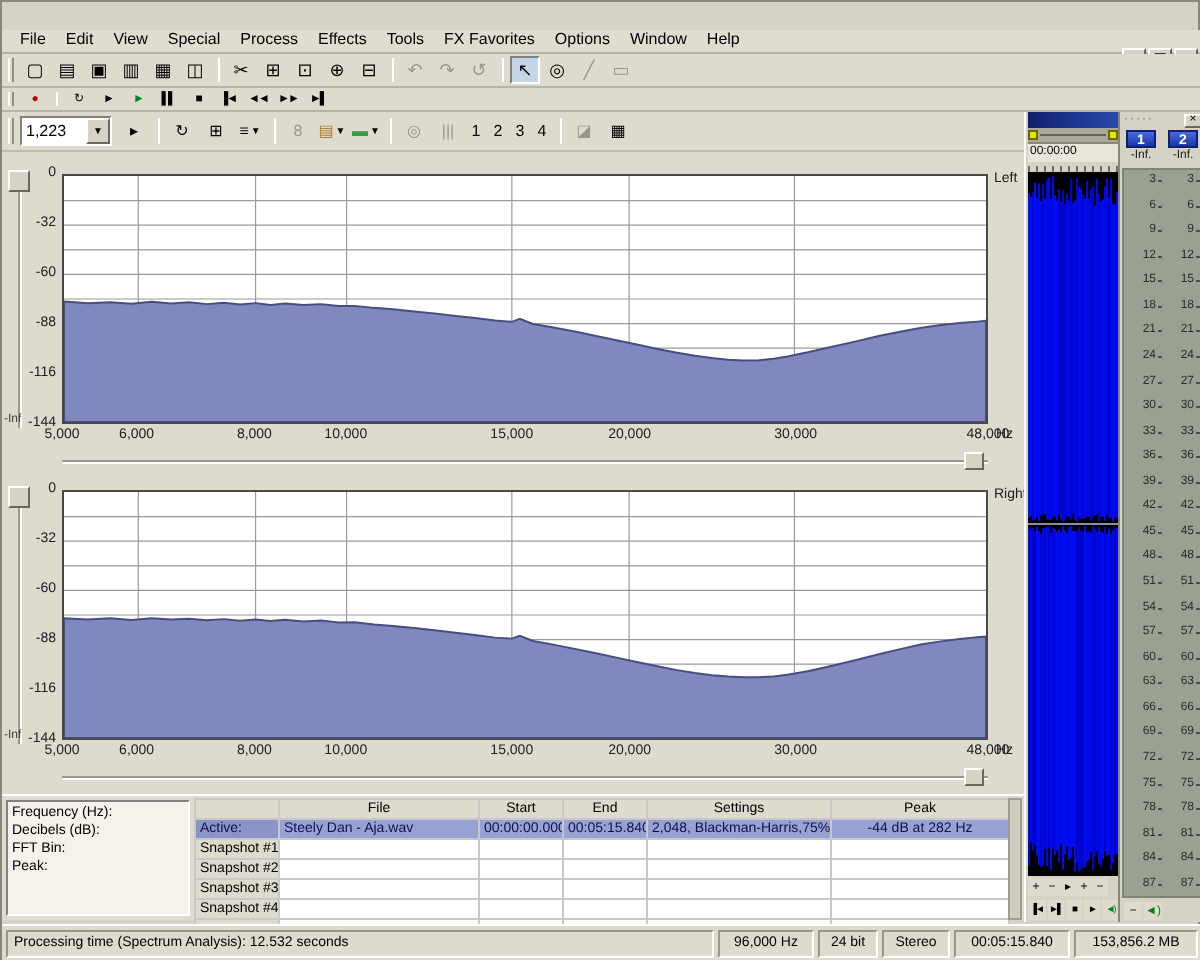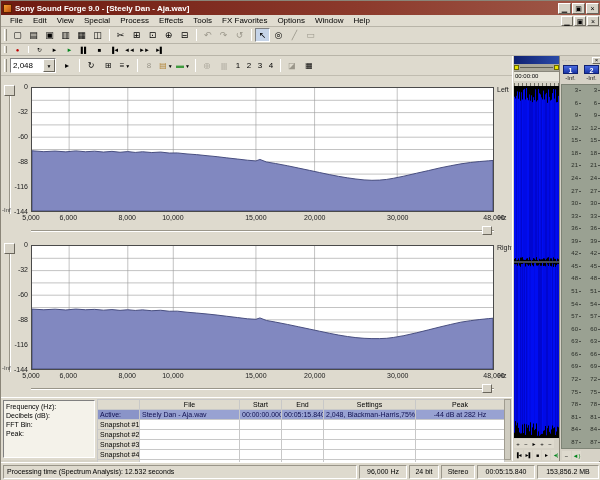--- a/index.html
+++ b/index.html
@@ -11,21 +11,21 @@
   #titlebar { position:absolute; left:0; top:0; width:600px; height:14px;
     background:linear-gradient(90deg,#6e1a10,#8c3a2c 60%,#a05a4a); display:flex; align-items:center; padding:0 2px; }
   .app-icon { width:9px; height:9px; background:linear-gradient(135deg,#f0a030,#c05010); border:1px solid #5a2000; margin-right:3px; }
   #titlebar .t-text { color:#fff; font-weight:bold; font-size:8px; flex:1; white-space:nowrap; overflow:hidden; }
   .winbtns { display:flex; gap:1px; }
   .winbtn { width:13px; height:11px; background:#d6d2c6; border:1px solid; border-color:#fff #6a665c #6a665c #fff;
     font-size:7px; line-height:9px; text-align:center; color:#000; }
 
   
   #menubar { position:absolute; left:0; top:14px; width:600px; height:12px; background:#e0dcd0;
-    border-bottom:1px solid #b8b4a8; display:flex; align-items:center; padding-left:4px; }
+    border-bottom:1px solid #b8b4a8; display:flex; align-items:flex-start; padding-left:4px;flex-direction:column; }
   .menu-item { padding:1px 5px; font-size:8px; }
   #menubar .winbtns { margin-left:auto; margin-right:2px; }
   #menubar .winbtn { width:12px; height:10px; }
 
   
   .toolbar { position:absolute; left:0; background:#dedace; border-bottom:1px solid #b8b4a8; display:flex; align-items:center; padding-left:2px; }
   #toolbar-main { top:26px; width:600px; height:17px; }
   #toolbar-transport { top:43px; width:600px; height:12px; }
   .grip { width:3px; height:70%; border-left:1px solid #fff; border-right:1px solid #908c80; margin:0 3px 0 1px; }
   .tbtn { display:flex; align-items:center; justify-content:center; background:#dedace; border:1px solid transparent; margin-right:1px; }
@@ -111,29 +111,20 @@
   #statusbar { position:absolute; left:0; top:461px; width:600px; height:19px; background:#dedace; border-top:1px solid #fff; display:flex; align-items:center; padding:0 2px; gap:2px; }
   .scell { height:14px; border:1px solid; border-color:#9a968a #fff #fff #9a968a; font-size:7px; line-height:12px; padding:0 3px; white-space:nowrap; overflow:hidden; }
   #status-msg { flex:1; }
   .scell.c { text-align:center; }
 </style>
 </head>
 <body>
 
 <div id="app">
 
-  <div id="titlebar">
-    <div class="app-icon"></div>
-    <div class="t-text">Sony Sound Forge 9.0 - [Steely Dan - Aja.wav]</div>
-    <div class="winbtns" id="win-controls">
-        <span class="winbtn">▁</span>
-        <span class="winbtn">▣</span>
-        <span class="winbtn">×</span>
-      </div>
-  </div>
 
   <div id="menubar">
     <span id="menu-items"><span class="menu-item">File</span><span class="menu-item">Edit</span><span class="menu-item">View</span><span class="menu-item">Special</span><span class="menu-item">Process</span><span class="menu-item">Effects</span><span class="menu-item">Tools</span><span class="menu-item">FX Favorites</span><span class="menu-item">Options</span><span class="menu-item">Window</span><span class="menu-item">Help</span></span>
     <div class="winbtns" id="child-controls">
         <span class="winbtn">▁</span>
         <span class="winbtn">▣</span>
         <span class="winbtn">×</span>
       </div>
   </div>
 
@@ -231,21 +222,21 @@
       <span class="tbtn">
         <span>►▌</span>
       </span>
     </div>
 
   <div id="spectrum-window">
 
     <div id="spec-toolbar">
       <div class="grip"></div>
       <div class="combo" style="width:46px">
-        <span class="combo-text">2,048</span>
+        <span class="combo-text">1,223</span>
         <span class="combo-btn">▼</span>
       </div>
       <span id="spec-buttons" style="display:flex;align-items:center;height:100%">
           <span class="tbtn">
             <span>▸</span>
           </span>
           <span class="tsep"></span>
           <span class="tbtn">
             <span>↻</span>
           </span>

